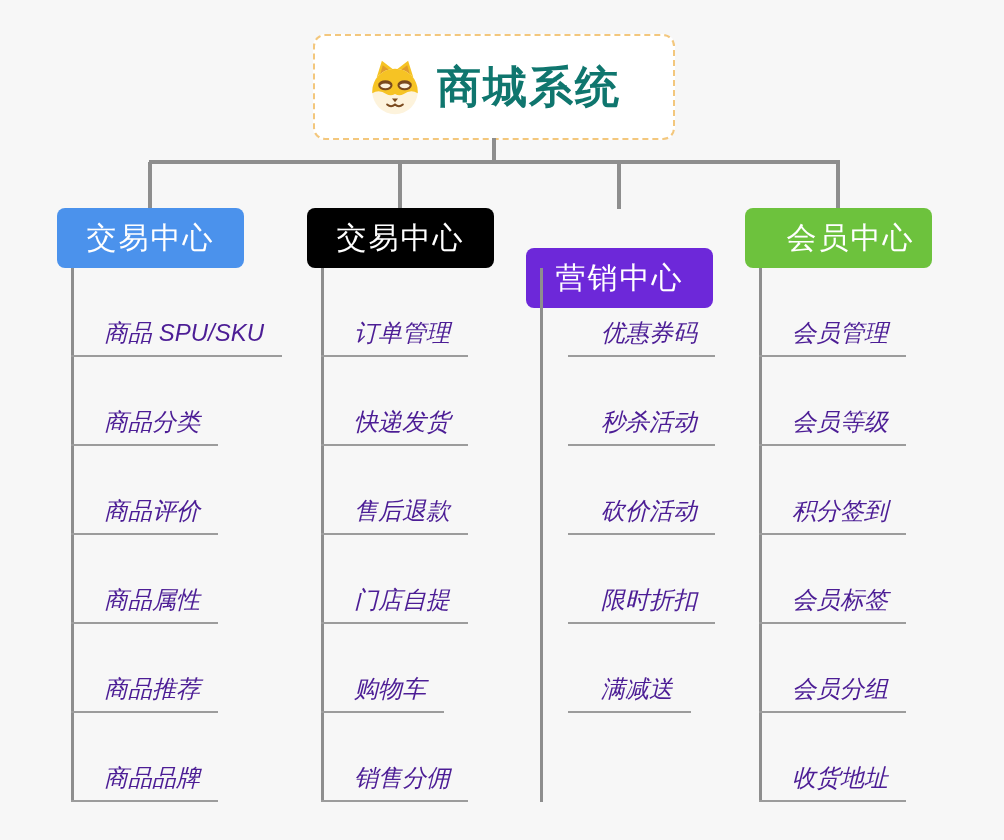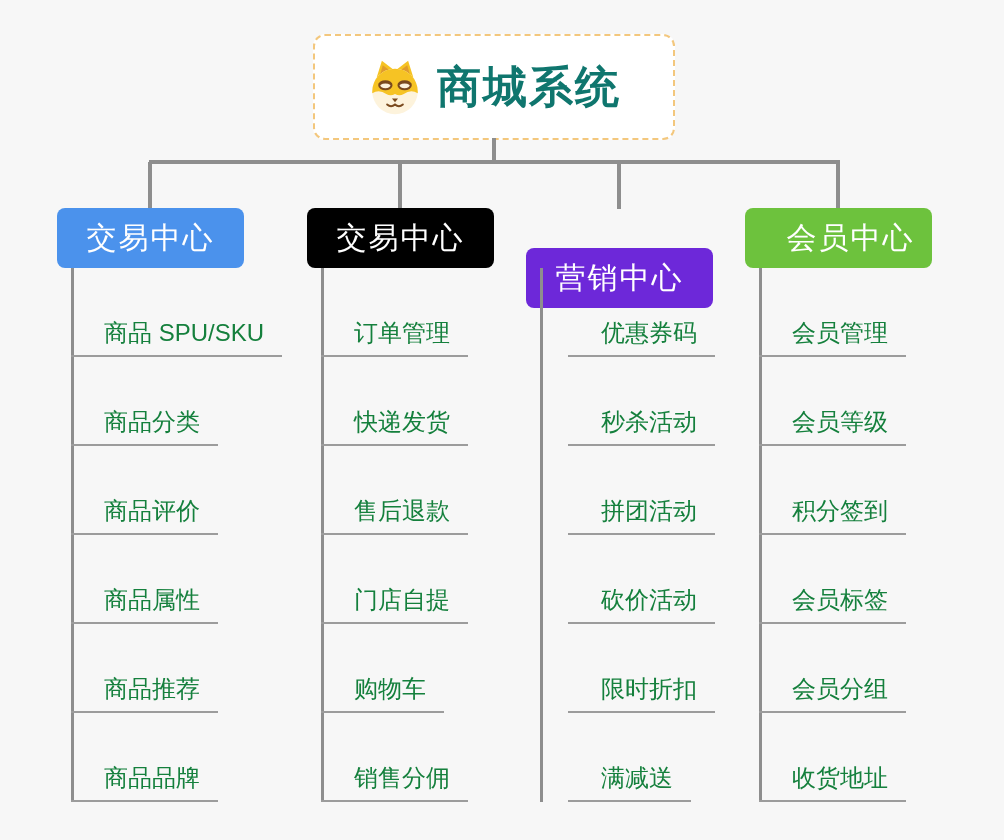--- a/index.html
+++ b/index.html
@@ -60,23 +60,24 @@
   
   .column{position:absolute;top:268px;width:260px;}
   .c0{left:71px;}
   .c1{left:321px;}
   .c2{left:540px;margin-left:28px;}
   .c3{left:759px;}
   .item{height:89px;display:flex;align-items:flex-end;}
   .item > span{
     display:inline-block;
     white-space:nowrap;
-    font-size:24px;color:#15803d;line-height:1;
+    font-size:24px;color:#4c1d95;line-height:1;
     padding:0 18px 10px 33px;
     border-bottom:2px solid #9c9c9c;
+    font-style:italic;
   }
 </style>
 </head>
 <body>
 
 <div class="canvas">
 
   <div class="root" style="border-color: rgb(243, 199, 125);">
     <svg class="doge" viewBox="0 0 64 66" aria-hidden="true">
 
@@ -161,23 +162,20 @@
   </div>
 
   <div class="column c2">
     <div class="item">
         <span>优惠券码</span>
       </div>
     <div class="item">
         <span>秒杀活动</span>
       </div>
     <div class="item">
-        <span>拼团活动</span>
-      </div>
-    <div class="item">
         <span>砍价活动</span>
       </div>
     <div class="item">
         <span>限时折扣</span>
       </div>
     <div class="item">
         <span>满减送</span>
       </div>
   </div>
 

